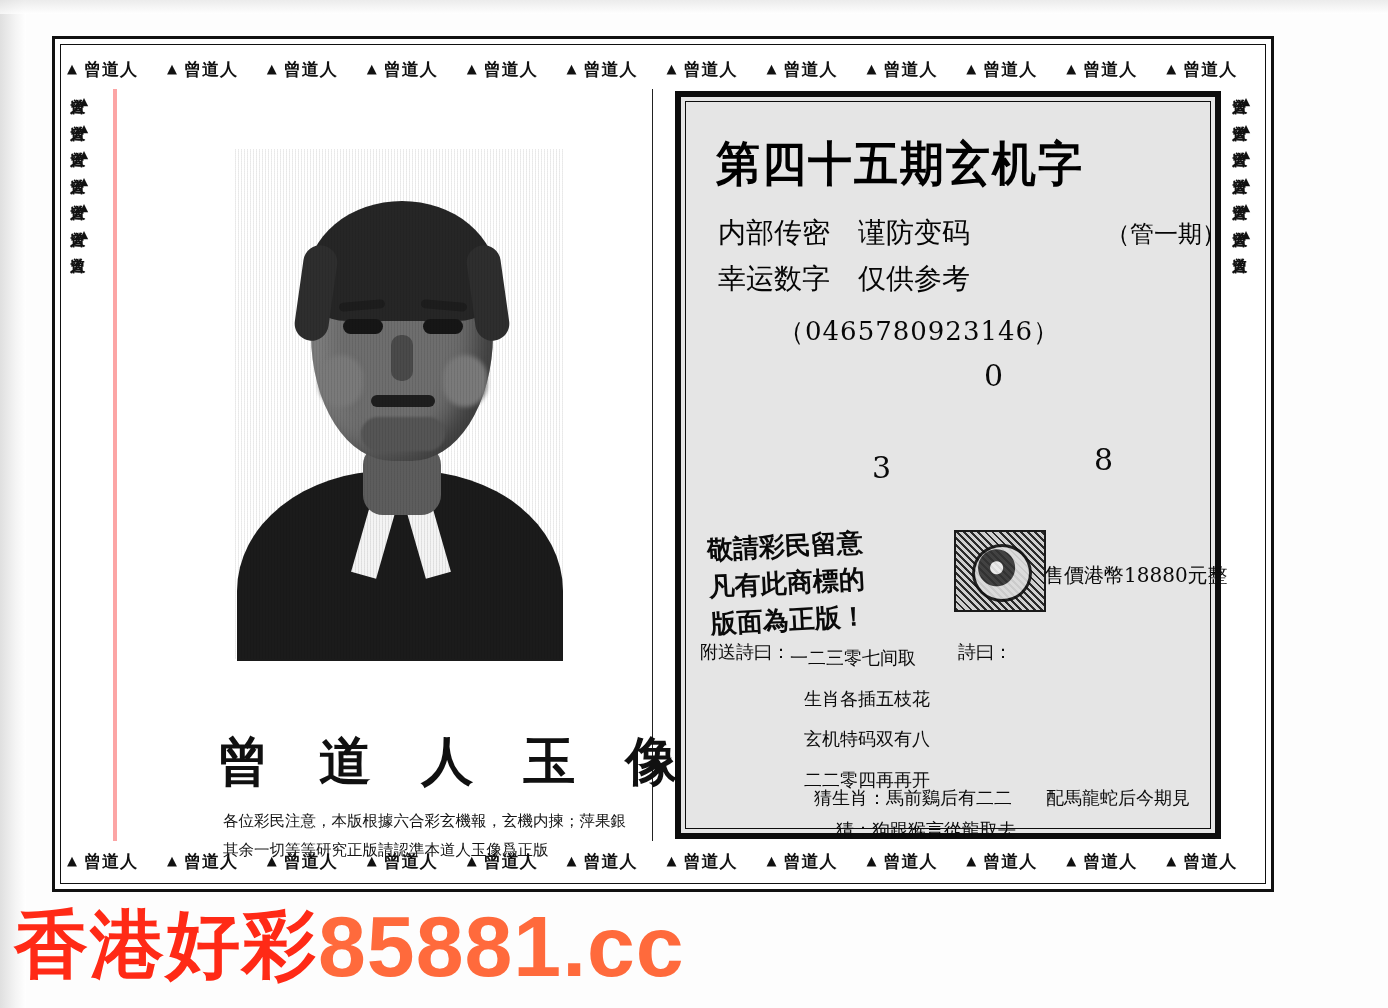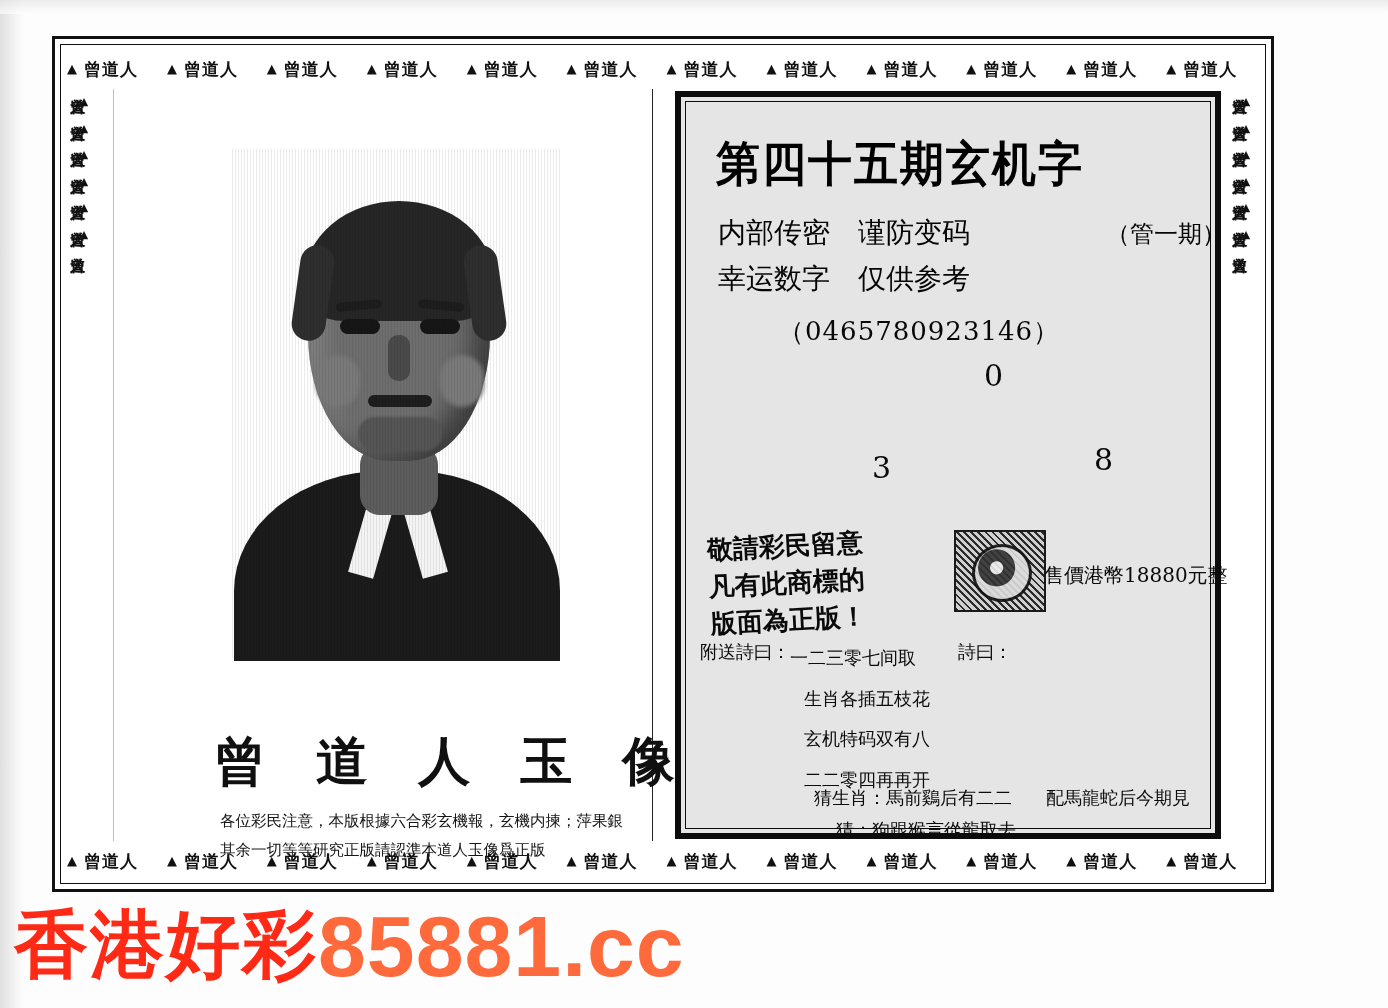--- a/index.html
+++ b/index.html
@@ -88,21 +88,21 @@
     text-orientation: upright;
     letter-spacing: 0px;
   }
   .strip-v .vtri { display:block; font-size: 11px; margin-bottom: 6px; }
 
   
   #left-panel {
     position: absolute;
     left: 58px; top: 50px;
     width: 540px; height: 752px;
-    border-left: 1px solid #fca5a5;
+    border-left: 4px solid #fca5a5;
     border-right: 1px solid #222;
     box-sizing: border-box;
   }
   #portrait-wrap {
     position: absolute;
     left: 118px; top: 60px;
     width: 330px; height: 510px;
   }
   
   #portrait {

